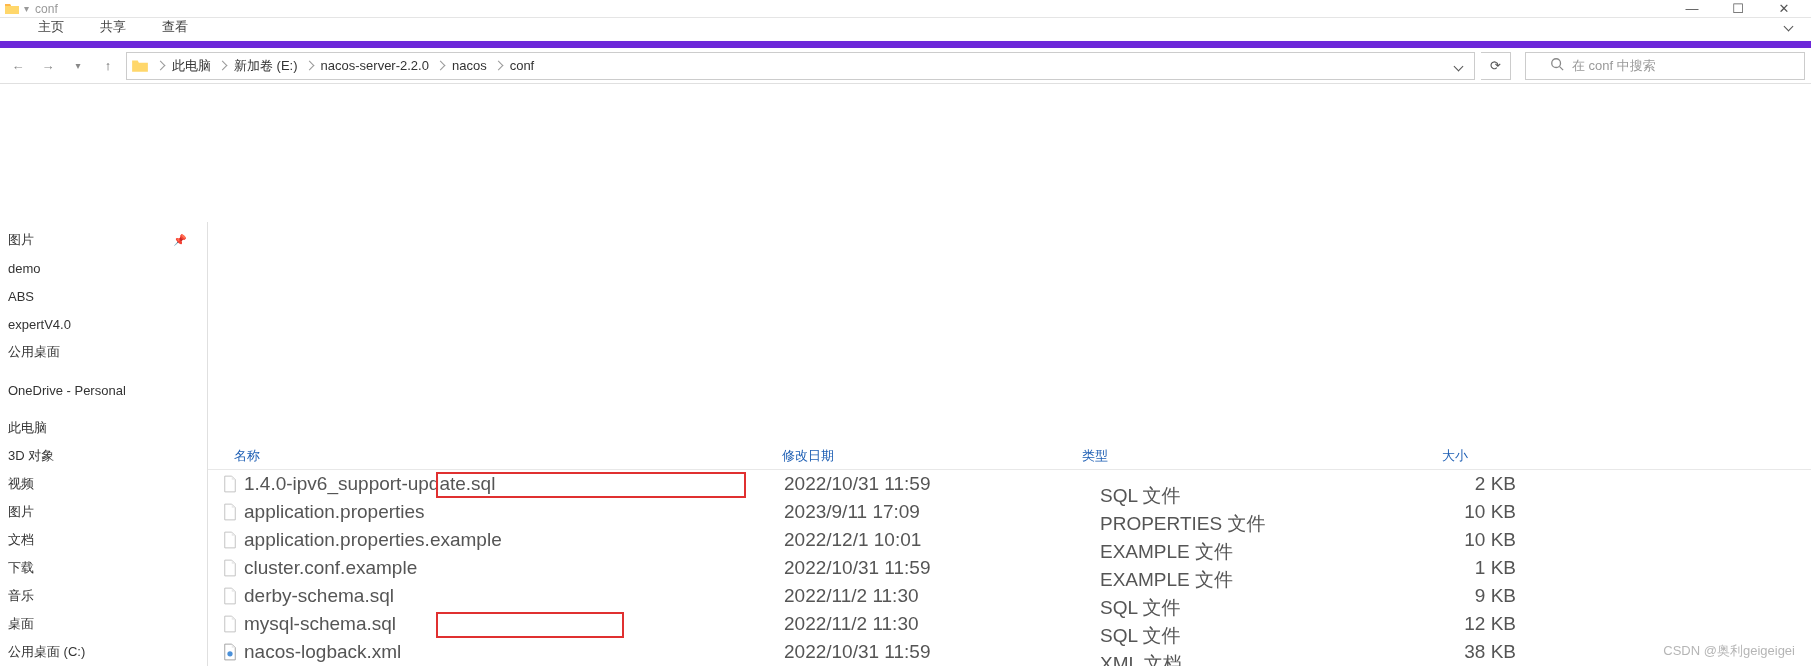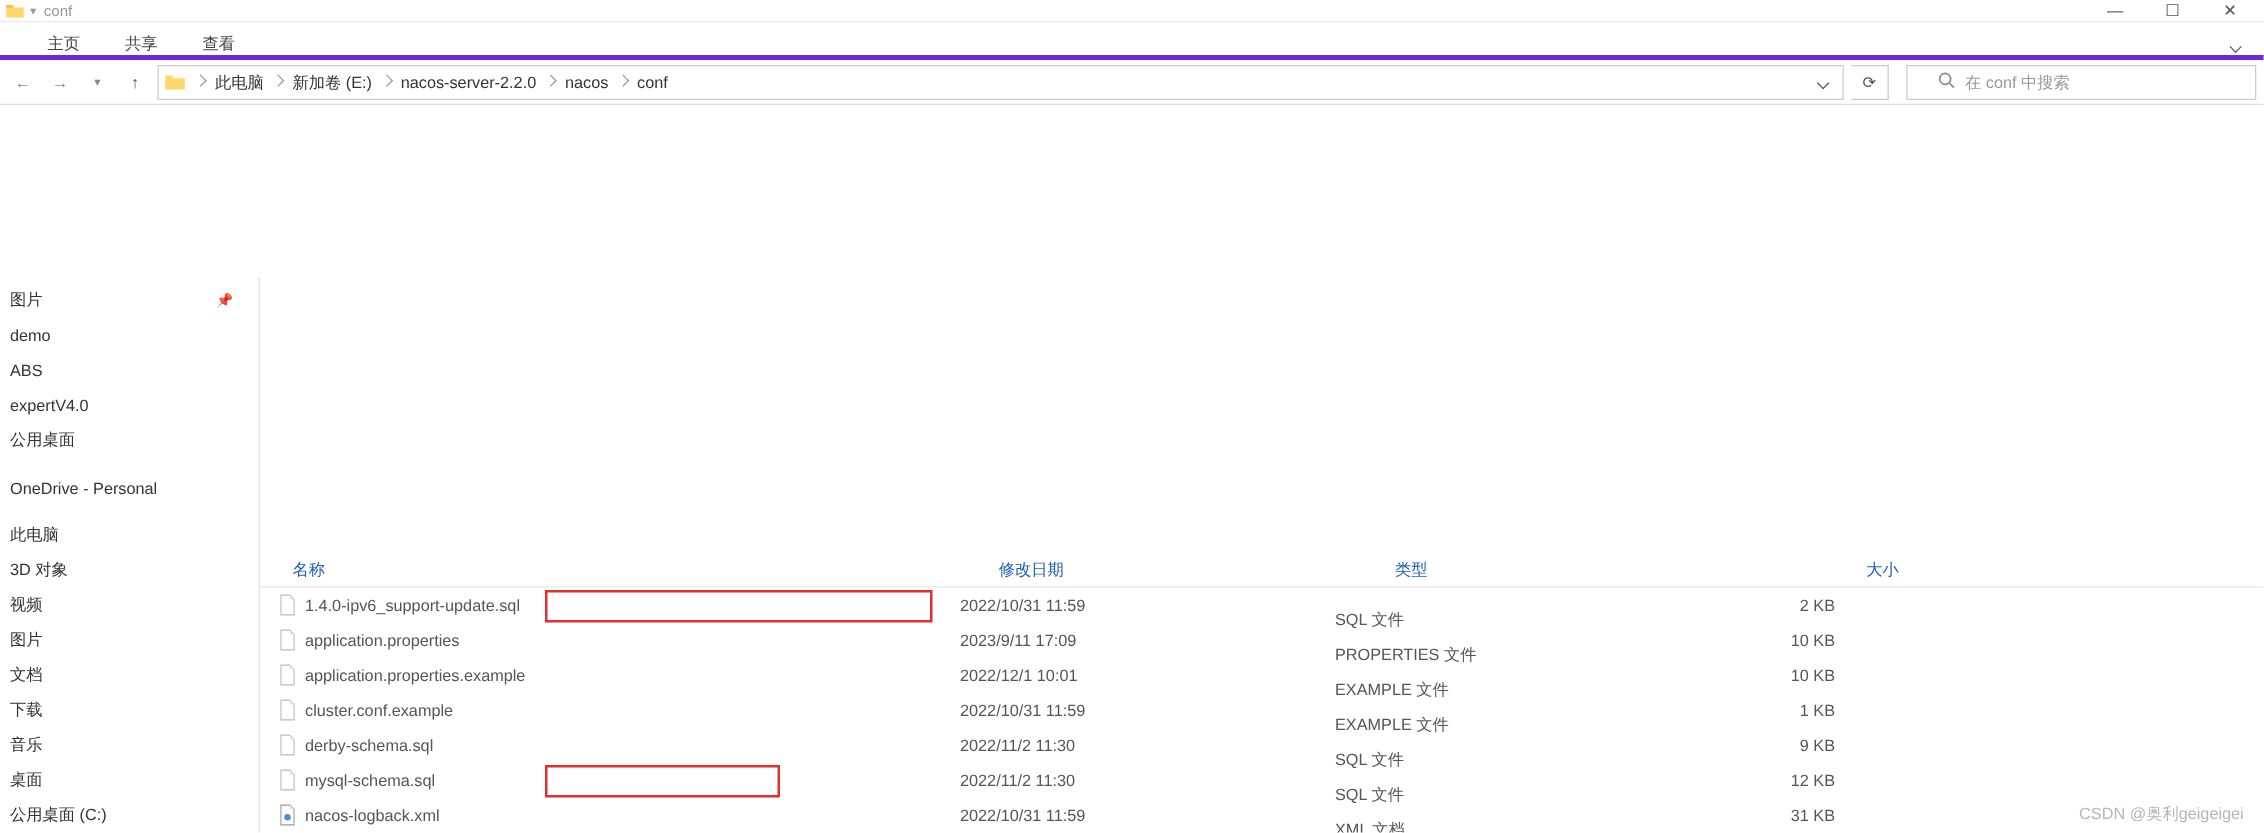--- a/index.html
+++ b/index.html
@@ -4,21 +4,21 @@
 <style>
 * { margin: 0; padding: 0; box-sizing: border-box; font-family: "Microsoft YaHei", "Segoe UI", sans-serif; }
 body { background: #fff; font-size: 13px; color: #333; overflow: hidden; width: 1811px; height: 666px; }
 
 .title-bar { height: 18px; display: flex; align-items: center; padding: 0 4px; background: #fff; border-bottom: 1px solid #e5e5e5; }
 .title-bar .folder-icon { width: 16px; height: 16px; margin-right: 4px; }
 .title-bar .title-text { color: #999; font-size: 12px; flex: 1; }
 .title-bar .window-controls { display: flex; gap: 0; }
 .title-bar .win-btn { width: 46px; height: 18px; display: flex; align-items: center; justify-content: center; color: #555; }
 
-.ribbon { height: 30px; display: flex; align-items: flex-end; border-bottom: 4px solid #6d28d9; background: #fff; }
+.ribbon { height: 30px; display: flex; align-items: flex-start; border-bottom: 7px solid #6d28d9; background: #fff; }
 .ribbon .file-tab { background: #1979ca; color: #fff; width: 20px; display: flex; align-items: center; justify-content: center; }
 .ribbon .tab { padding: 0 18px; display: flex; align-items: center; color: #444; font-size: 13px; cursor: default; }
 .ribbon .spacer { flex: 1; }
 .ribbon .expand { width: 46px; display: flex; align-items: center; justify-content: center; color: #555; }
 
 .nav-bar { height: 36px; display: flex; align-items: center; padding: 0 6px; gap: 6px; border-bottom: 1px solid #e0e0e0; }
 .nav-btn { width: 24px; height: 24px; display: flex; align-items: center; justify-content: center; color: #888; cursor: default; }
 .nav-btn.active { color: #555; }
 .breadcrumb-box { flex: 1; height: 28px; border: 1px solid #ccc; display: flex; align-items: center; padding: 0 4px; gap: 2px; }
 .breadcrumb-box .folder-small { width: 18px; height: 18px; margin-right: 4px; }
@@ -30,29 +30,29 @@
 .search-box { width: 280px; height: 28px; border: 1px solid #ccc; margin-left: 8px; display: flex; align-items: center; padding: 0 24px; color: #999; gap: 8px; }
 .search-box input { border: none; outline: none; flex: 1; font-size: 13px; color: #333; }
 .search-box input::placeholder { color: #999; }
 
 .content { display: flex; height: calc(100% - 84px); align-items: flex-end; }
 .sidebar { width: 208px; border-right: 1px solid #e0e0e0; padding-top: 4px; overflow: hidden; }
 .sidebar-item { height: 28px; display: flex; align-items: center; padding-left: 8px; color: #333; font-size: 13px; cursor: default; position: relative; }
 .sidebar-item .pin { position: absolute; right: 20px; color: #666; font-size: 11px; }
 
 .main { flex: 1; position: relative; }
-.col-headers { height: 28px; display: flex; align-items: center; border-bottom: 1px solid #e8e8e8; color: #1e5fb4; font-size: 13px; gap: 17px; }
+.col-headers { height: 28px; display: flex; align-items: center; border-bottom: 1px solid #e8e8e8; color: #1e5fb4; font-size: 13px; }
 .col-headers .col { padding-left: 14px; cursor: default; }
 .col-name { width: 560px; padding-left: 26px !important; }
 .col-date { width: 300px; }
 .col-type { width: 260px; }
 .col-size { width: 160px; text-align: right; padding-right: 20px; }
 
 .file-list { }
-.file-row { height: 28px; display: flex; align-items: center; color: #555; font-size: 13px; cursor: default; }
+.file-row { height: 28px; display: flex; align-items: center; color: #555; font-size: 19px; cursor: default; gap: 16px; }
 .file-row .cell-name { width: 560px; display: flex; align-items: center; padding-left: 14px; gap: 6px; }
 .file-row .cell-date { width: 300px; }
 .file-row .cell-type { width: 260px; margin-top: 24px; }
 .file-row .cell-size { width: 160px; text-align: right; padding-right: 20px; }
 .file-icon { width: 16px; height: 20px; display: inline-flex; align-items: center; justify-content: center; }
 .file-icon svg { width: 14px; height: 18px; }
 
 .highlight-box { position: absolute; border: 2px solid #e03030; pointer-events: none; }
 .hb1 { left: 228px; top: 30px; width: 310px; height: 26px; }
 .hb2 { left: 228px; top: 170px; width: 188px; height: 26px; }
@@ -251,21 +251,21 @@
               <svg viewBox="0 0 16 20">
                 <path fill="#fff" stroke="#999" d="M2 1h8l4 4v14H2z"></path>
                 <path fill="#e8e8e8" d="M10 1l4 4h-4z"></path>
                 <circle cx="8" cy="12" r="3" fill="#4a90d9"></circle>
               </svg>
             </span>
             <span>nacos-logback.xml</span>
           </div>
           <div class="cell-date">2022/10/31 11:59</div>
           <div class="cell-type">XML 文档</div>
-          <div class="cell-size">31 KB</div>
+          <div class="cell-size">38 KB</div>
         </div>
       </div>
 
     <div class="highlight-box hb1"></div>
     <div class="highlight-box hb2"></div>
   </div>
 </div>
 
 <div class="watermark">CSDN @奥利geigeigei</div>
 

